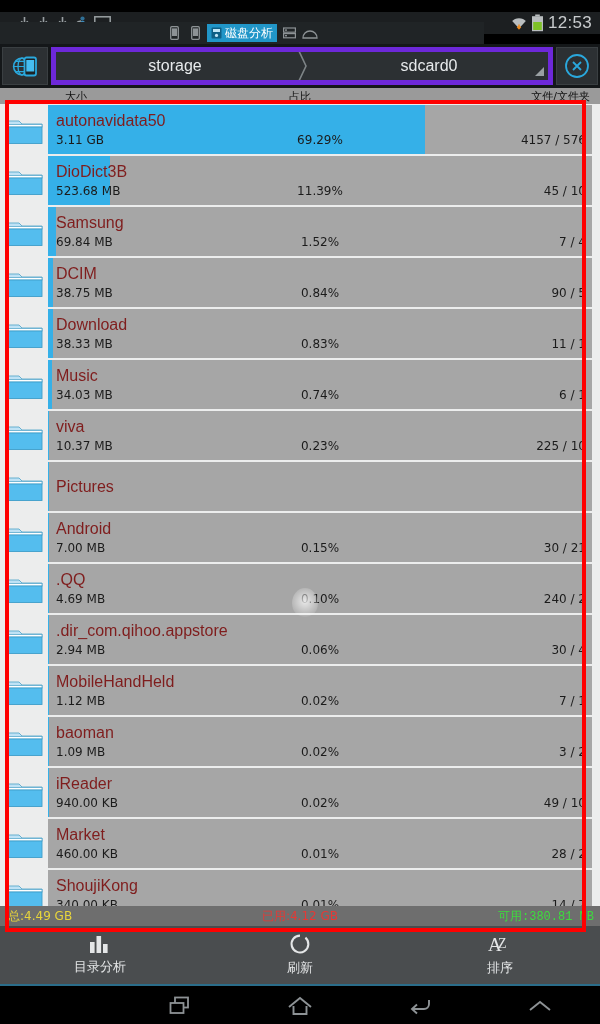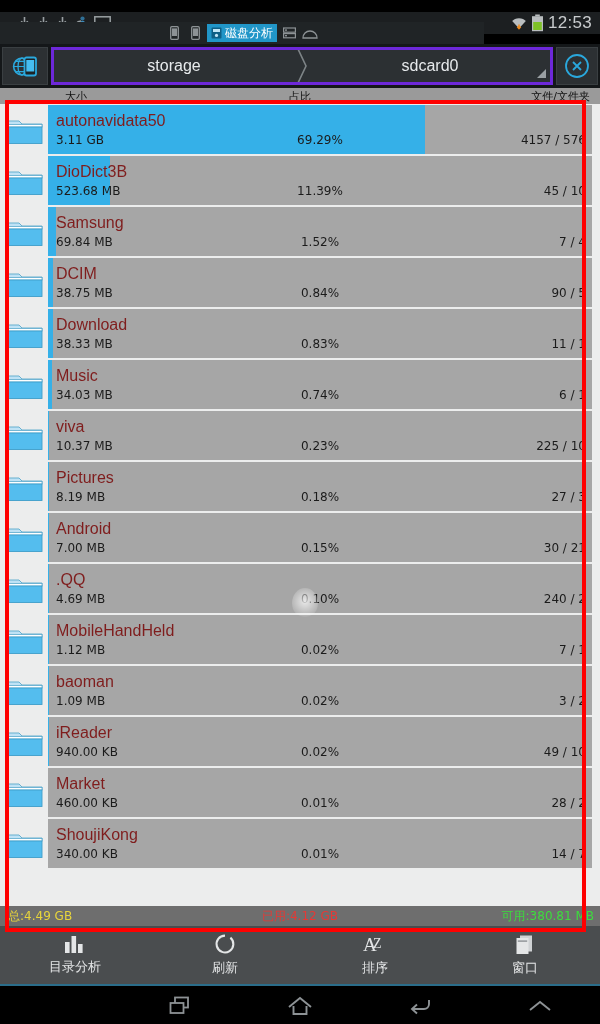--- a/index.html
+++ b/index.html
@@ -37,21 +37,21 @@
   
   .pathbar {
     position: absolute; top: 44px; left: 0; width: 600px; height: 44px;
     background: #141719; display: flex; align-items: stretch; padding: 3px 2px;
   }
   .path-home {
     width: 46px; background: #2c3033; border: 1px solid #3a3f42;
     display: flex; align-items: center; justify-content: center;
   }
   .crumbs {
-    flex: 1; margin-left: 3px; background: #2c3033; border: 3px solid #6d28d9;
+    flex: 1; margin-left: 3px; background: #2c3033; border: 5px solid #6d28d9;
     display: flex; align-items: stretch; position: relative; overflow: hidden;
   }
   .crumb {
     flex: 1; display: flex; align-items: center; justify-content: center;
     color: #e7eaec; font-size: 16px; position: relative;
   }
   .crumb-sep {
     width: 16px; display: flex; align-items: center; justify-content: center; color: #8c9194;
   }
   .crumb-corner {
@@ -121,21 +121,21 @@
 
   
   .totals {
     position: absolute; top: 906px; left: 0; width: 600px; height: 20px;
     background: #6e6e6e; display: flex; align-items: center;
     font-family: "DejaVu Sans", sans-serif; font-size: 12px;
   }
   .tot { position: absolute; white-space: nowrap; }
   .tot-total { left: 8px;  color: #e8d53b; }
   .tot-used  { left: 50%; transform: translateX(-50%); color: #e53935; }
-  .tot-free  { right: 6px; color: #3ddc3d; }
+  .tot-free  { right: 6px; color: #3ddc3d; font-family: Liberation Mono, monospace; }
 
   
   .apptoolbar {
     position: absolute; top: 926px; left: 0; width: 600px; height: 60px;
     background: #4a4d4f; display: flex; align-items: center;
     border-bottom: 2px solid #2b6d8a;
   }
   .tb-item {
     flex: 1; display: flex; flex-direction: column; align-items: center;
     justify-content: center; gap: 4px;
@@ -443,25 +443,20 @@
             <svg width="38" height="30" viewBox="0 0 38 30">
               <path d="M1 6 h13 l3 3 h20 v3 H1 z" fill="#bfe2f5" stroke="#5aa9cc" stroke-width="0.9"></path>
               <rect x="1" y="9.5" width="36" height="2.6" fill="#ffffff" stroke="#5aa9cc" stroke-width="0.8"></rect>
               <rect x="1" y="12" width="36" height="16.5" fill="#54bdee" stroke="#3f9ec9" stroke-width="0.9"></rect>
             </svg>
           </div>
           <div class="row-body">
             <div class="row-bar" style="width:0.18%"></div>
             <div class="row-content">
               <div class="row-name">Pictures</div>
-              <div class="row-meta">
-                <span class="rm-size">8.19 MB</span>
-                <span class="rm-pct">0.18%</span>
-                <span class="rm-count">27 / 3</span>
-              </div>
             </div>
           </div>
         </div>
         <div class="row">
           <div class="row-icon">
             <svg width="38" height="30" viewBox="0 0 38 30">
               <path d="M1 6 h13 l3 3 h20 v3 H1 z" fill="#bfe2f5" stroke="#5aa9cc" stroke-width="0.9"></path>
               <rect x="1" y="9.5" width="36" height="2.6" fill="#ffffff" stroke="#5aa9cc" stroke-width="0.8"></rect>
               <rect x="1" y="12" width="36" height="16.5" fill="#54bdee" stroke="#3f9ec9" stroke-width="0.9"></rect>
             </svg>
@@ -487,20 +482,40 @@
             </svg>
           </div>
           <div class="row-body">
             <div class="row-bar" style="width:0.1%"></div>
             <div class="row-content">
               <div class="row-name">.QQ</div>
               <div class="row-meta">
                 <span class="rm-size">4.69 MB</span>
                 <span class="rm-pct">0.10%</span>
                 <span class="rm-count">240 / 2</span>
+              </div>
+            </div>
+          </div>
+        </div>
+        <div class="row">
+          <div class="row-icon">
+            <svg width="38" height="30" viewBox="0 0 38 30">
+              <path d="M1 6 h13 l3 3 h20 v3 H1 z" fill="#bfe2f5" stroke="#5aa9cc" stroke-width="0.9"></path>
+              <rect x="1" y="9.5" width="36" height="2.6" fill="#ffffff" stroke="#5aa9cc" stroke-width="0.8"></rect>
+              <rect x="1" y="12" width="36" height="16.5" fill="#54bdee" stroke="#3f9ec9" stroke-width="0.9"></rect>
+            </svg>
+          </div>
+          <div class="row-body">
+            <div class="row-bar" style="width:0.06%"></div>
+            <div class="row-content">
+              <div class="row-name">.dir_com.qihoo.appstore</div>
+              <div class="row-meta">
+                <span class="rm-size">2.94 MB</span>
+                <span class="rm-pct">0.06%</span>
+                <span class="rm-count">30 / 4</span>
               </div>
             </div>
           </div>
         </div>
         <div class="row">
           <div class="row-icon">
             <svg width="38" height="30" viewBox="0 0 38 30">
               <path d="M1 6 h13 l3 3 h20 v3 H1 z" fill="#bfe2f5" stroke="#5aa9cc" stroke-width="0.9"></path>
               <rect x="1" y="9.5" width="36" height="2.6" fill="#ffffff" stroke="#5aa9cc" stroke-width="0.8"></rect>
               <rect x="1" y="12" width="36" height="16.5" fill="#54bdee" stroke="#3f9ec9" stroke-width="0.9"></rect>
@@ -630,30 +645,20 @@
     <div class="tb-item">
       <span class="ico">
         <svg width="26" height="22" viewBox="0 0 26 22">
           <text x="1" y="18" font-family="Liberation Serif, serif" font-size="19" fill="#e4e6e7">A</text>
           <text x="11" y="15" font-family="Liberation Serif, serif" font-size="14" fill="#e4e6e7">Z</text>
           <path d="M15 15l4 5 4-5" fill="none" stroke="#e4e6e7" stroke-width="1.4" opacity="0"></path>
         </svg>
       </span>
       <span class="tb-label">排序</span>
     </div>
-    <div class="tb-item">
-      <span class="ico">
-        <svg width="24" height="21" viewBox="0 0 24 21">
-          <rect x="7" y="1.5" width="12" height="16" fill="#cfd2d4"></rect>
-          <rect x="3.5" y="4" width="12" height="16" fill="#e4e6e7"></rect>
-          <rect x="4.8" y="6.4" width="9.4" height="1.4" fill="#8d9295"></rect>
-        </svg>
-      </span>
-      <span class="tb-label">窗口</span>
-    </div>
   </div>
 
   <div class="navbar">
     <div class="nav-btn"></div>
     <div class="nav-btn">
       <span class="ico">
         <svg width="26" height="22" viewBox="0 0 26 22">
           <rect x="8" y="2.5" width="13" height="10" fill="none" stroke="#8d9295" stroke-width="1.8"></rect>
           <rect x="3.5" y="8" width="13" height="10" fill="#000" stroke="#8d9295" stroke-width="1.8"></rect>
         </svg>

